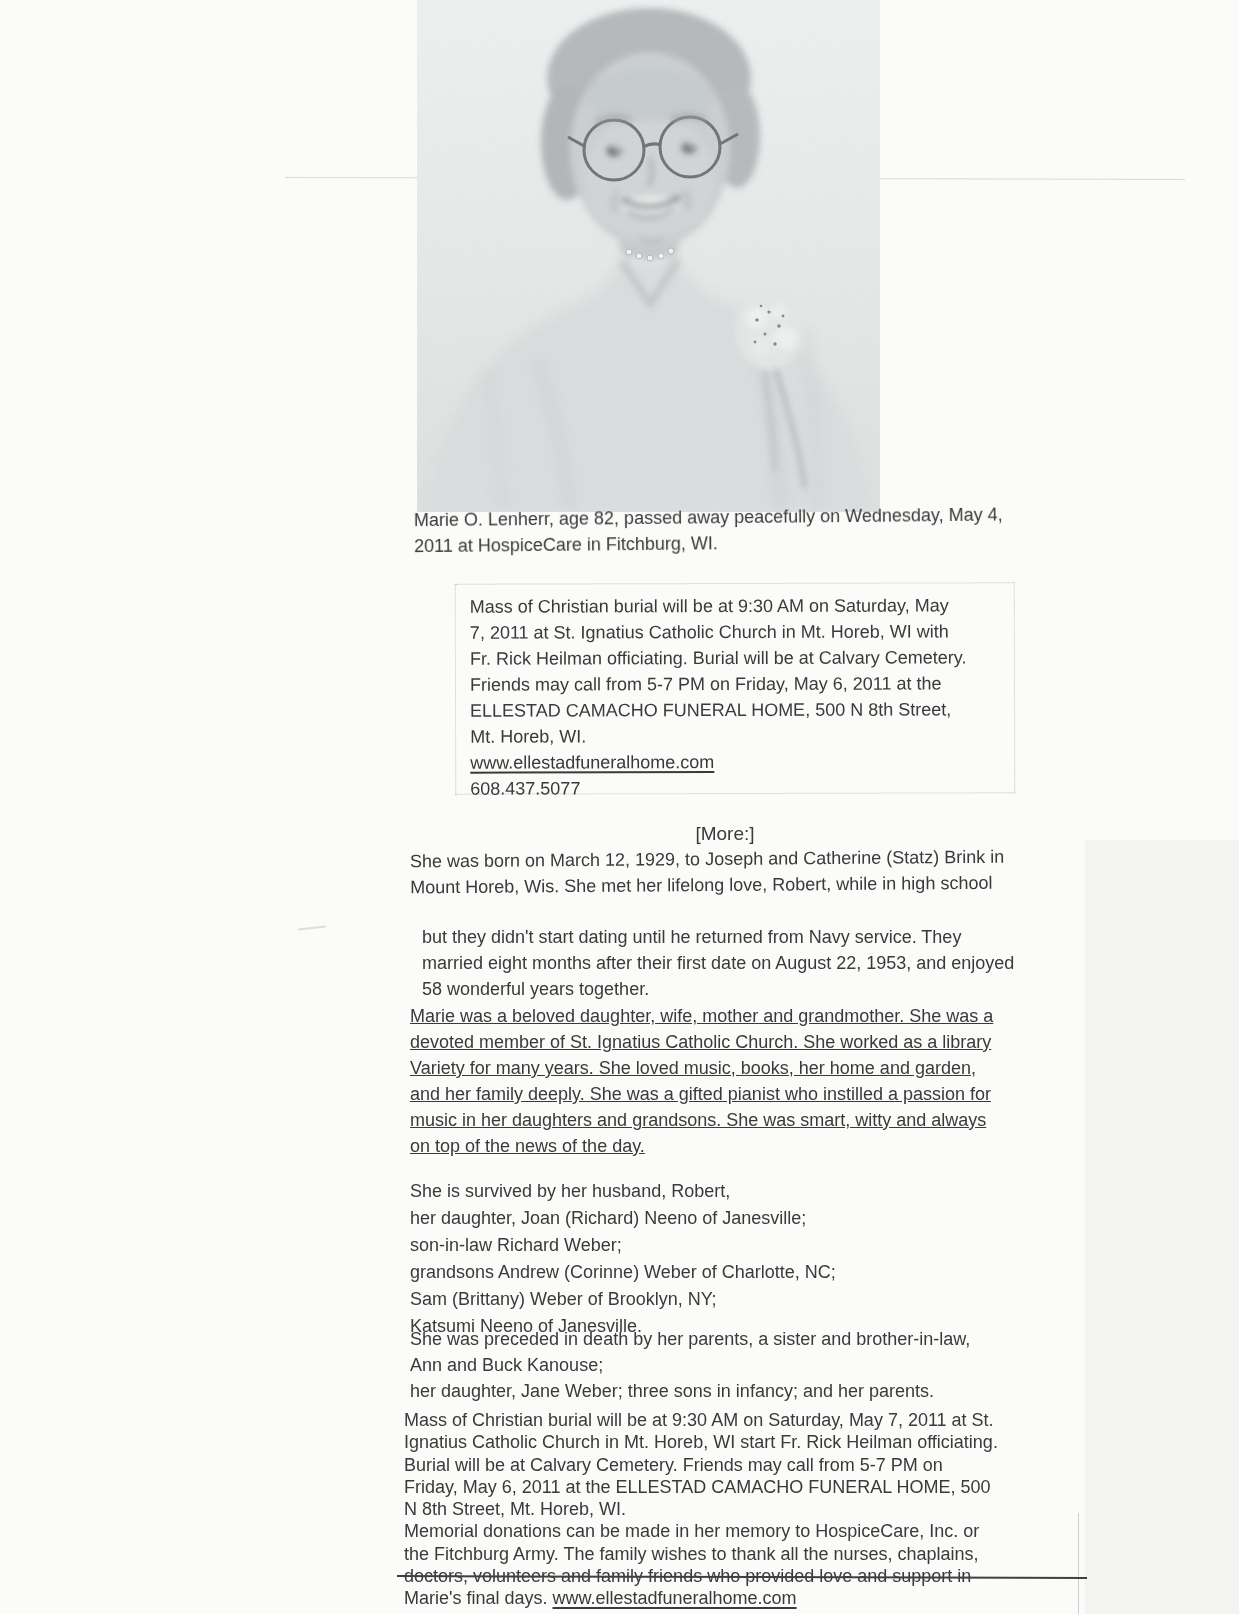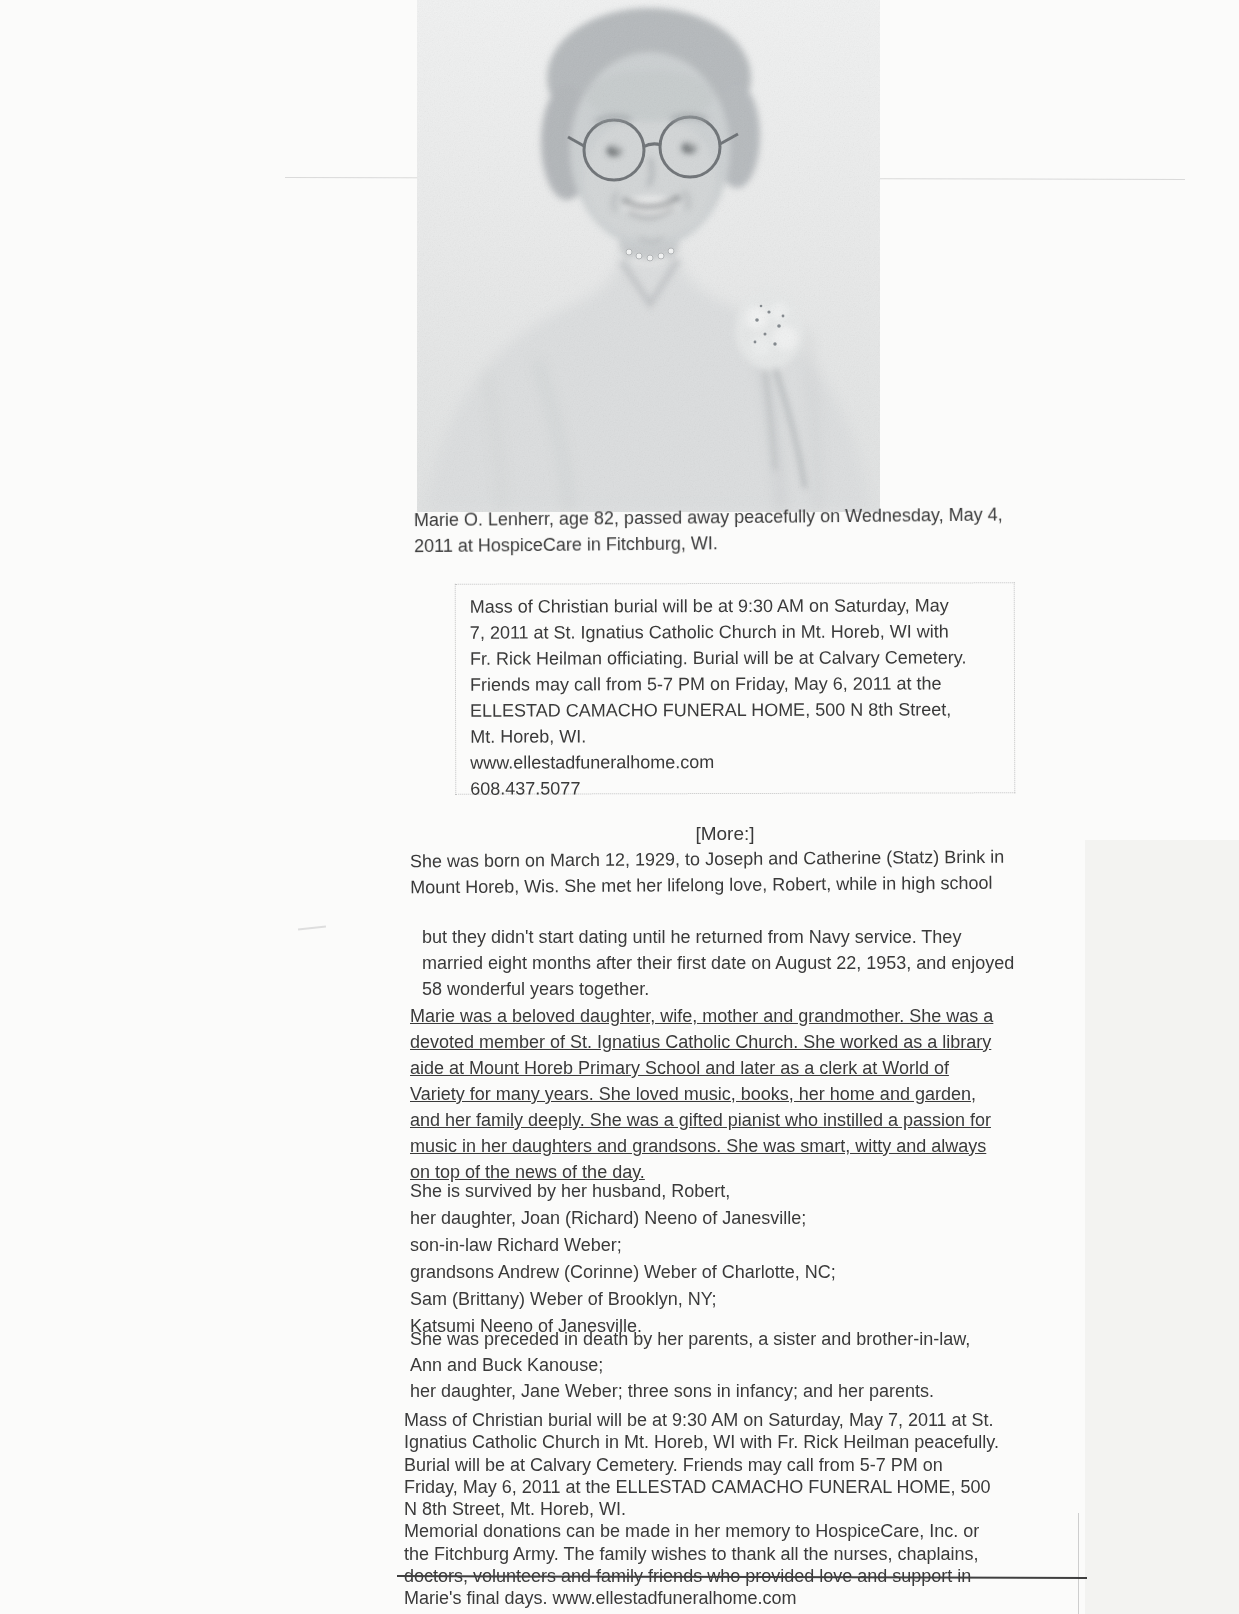--- a/index.html
+++ b/index.html
@@ -27,21 +27,21 @@
   .notice-box .tl, .notice-box div{line-height:26px;font-size:18px;}
   .more{left:410px;top:817px;width:630px;text-align:center;font-size:19px;margin-top:6px;}
   .born{left:410px;top:846px;transform:rotate(-0.45deg);}
   .dating{left:422px;top:924px;}
   .tribute{left:410px;top:1003px;text-decoration:underline;}
   .survived{left:410px;top:1178px;line-height:27px;}
   .survived .tl{line-height:27px;}
   .preceded{left:410px;top:1326px;}
   .services{left:404px;top:1409px;font-size:18px;line-height:22px;}
   .services .tl,.services div{line-height:22.3px;}
-  .u{text-decoration-thickness:2px;text-underline-offset:3px;}
+  .u{text-decoration:underline;text-decoration-thickness:2px;text-underline-offset:3px;}
   .strike-line{left:397px;top:1576px;width:690px;height:2px;background:#3f3f3f;transform:rotate(0.15deg);z-index:5;}
   .edge-vert{left:1078px;top:1513px;width:1px;height:101px;background:#c3c3c3;opacity:.8;}
   .row{white-space:nowrap;}
 </style>
 </head>
 <body>
 
 <div class="abs band-right"></div>
 <div class="abs crease"></div>
 <div class="abs small-dash"></div>
@@ -163,21 +163,20 @@
     <div class="tl">Mount Horeb, Wis. She met her lifelong love, Robert, while in high school</div>
   </div>
 <div class="abs dating block">
     <div class="tl">but they didn't start dating until he returned from Navy service. They</div>
     <div class="tl">married eight months after their first date on August 22, 1953, and enjoyed</div>
     <div class="tl">58 wonderful years together.</div>
   </div>
 <div class="abs tribute block">
     <div class="tl">Marie was a beloved daughter, wife, mother and grandmother. She was a</div>
     <div class="tl">devoted member of St. Ignatius Catholic Church. She worked as a library</div>
-    <div class="tl">aide at Mount Horeb Primary School and later as a clerk at World of</div>
     <div class="tl">Variety for many years. She loved music, books, her home and garden,</div>
     <div class="tl">and her family deeply. She was a gifted pianist who instilled a passion for</div>
     <div class="tl">music in her daughters and grandsons. She was smart, witty and always</div>
     <div class="tl">on top of the news of the day.</div>
   </div>
 <div class="abs survived block">
     <div class="tl">She is survived by her husband, Robert,</div>
     <div class="tl">her daughter, Joan (Richard) Neeno of Janesville;</div>
     <div class="tl">son-in-law Richard Weber;</div>
     <div class="tl">grandsons Andrew (Corinne) Weber of Charlotte, NC;</div>
@@ -186,21 +185,21 @@
   </div>
 <div class="abs preceded block">
     <div class="tl">She was preceded in death by her parents, a sister and brother-in-law,</div>
     <div class="tl">Ann and Buck Kanouse;</div>
     <div class="tl">her daughter, Jane Weber; three sons in infancy; and her parents.</div>
   </div>
 
 <div class="abs services">
   <div>
       <div class="tl">Mass of Christian burial will be at 9:30 AM on Saturday, May 7, 2011 at St.</div>
-      <div class="tl">Ignatius Catholic Church in Mt. Horeb, WI with Fr. Rick Heilman peacefully.</div>
+      <div class="tl">Ignatius Catholic Church in Mt. Horeb, WI start Fr. Rick Heilman officiating.</div>
       <div class="tl">Burial will be at Calvary Cemetery. Friends may call from 5-7 PM on</div>
       <div class="tl">Friday, May 6, 2011 at the ELLESTAD CAMACHO FUNERAL HOME, 500</div>
       <div class="tl">N 8th Street, Mt. Horeb, WI.</div>
     </div>
   <div>
       <div class="tl">Memorial donations can be made in her memory to HospiceCare, Inc. or</div>
       <div class="tl">the Fitchburg Army. The family wishes to thank all the nurses, chaplains,</div>
     </div>
   <div class="row">doctors, volunteers and family friends who provided love and support in</div>
   <div class="row">

